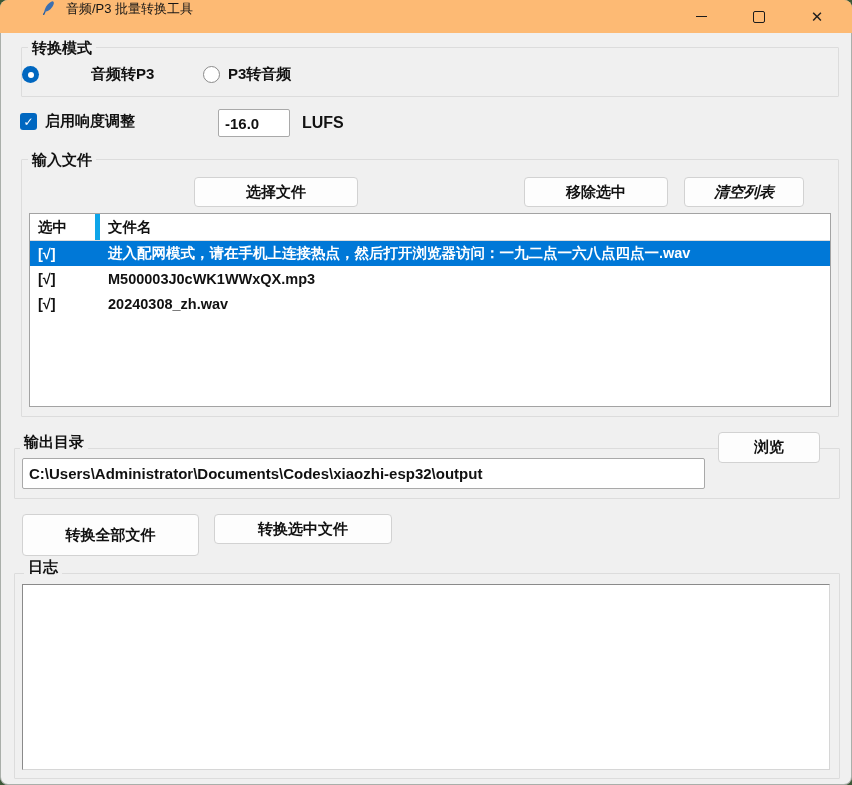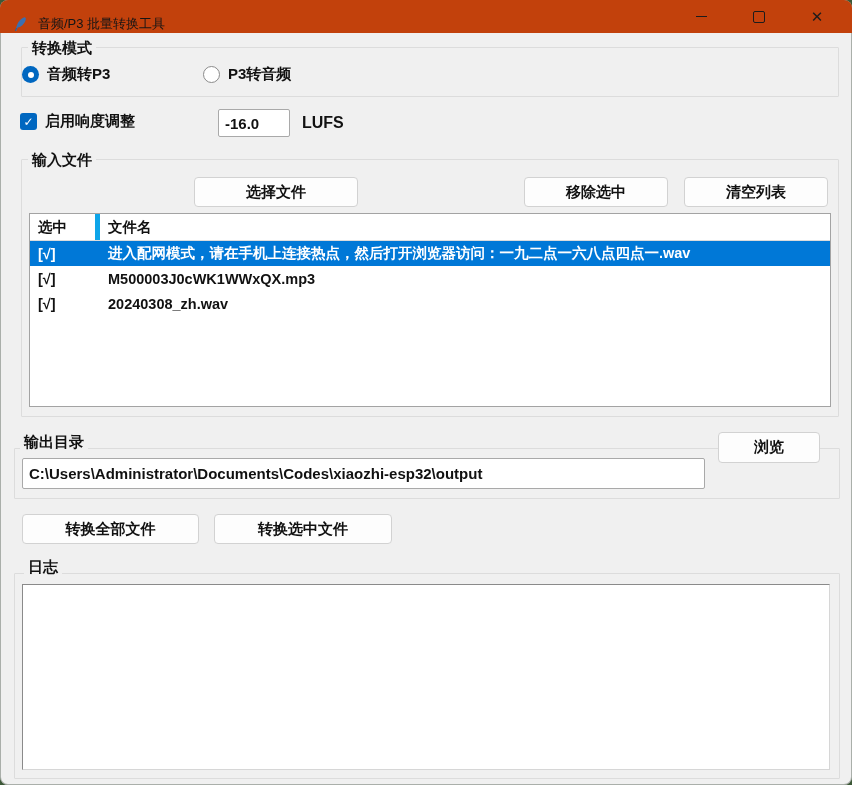--- a/index.html
+++ b/index.html
@@ -8,22 +8,22 @@
     background:#3c5837;
     font-family:"Liberation Sans","DejaVu Sans",sans-serif;
     -webkit-font-smoothing:antialiased;
   }
   .window{
     position:absolute;inset:0;border-radius:8px;background:#f0f0f0;
     overflow:hidden;box-shadow:inset 0 0 0 1px rgba(40,55,40,.35);
   }
   
   .titlebar{
-    position:absolute;top:0;left:0;right:0;height:33px;background:#c2410c;
-    display:flex;align-items:flex-end;
+    position:absolute;top:0;left:0;right:0;height:33px;background:#fdba74;
+    display:flex;align-items:flex-start;padding-left:28px;
   }
   .app-icon{width:17px;height:17px;margin-left:12px;flex:0 0 auto;}
   .title-text{margin-left:9px;font-size:13px;color:#151515;font-weight:400;}
   .tb-controls{position:absolute;right:6px;top:0;height:33px;display:flex;}
   .tb-btn{width:58px;height:33px;display:flex;align-items:center;justify-content:center;cursor:default;}
   .glyph-min{width:11px;height:0;border-top:1.4px solid #1c1c1c;}
   .glyph-max{width:10px;height:10px;border:1.4px solid #1c1c1c;border-radius:2px;}
   .glyph-close{font-size:15px;color:#1c1c1c;line-height:1;}
   
   .groupbox{position:absolute;border:1px solid #dcdcdc;border-radius:1px;}
@@ -100,21 +100,21 @@
         </div>
       <div class="tb-btn">
           <span class="glyph-close">✕</span>
         </div>
     </div>
   </div>
 
   <div class="groupbox" style="left:21px;top:47px;width:816px;height:48px;"></div>
   <span class="group-label" style="left:28px;top:39px;">转换模式</span>
 
-  <div class="radio-row" style="left:22px;top:65px;">
+  <div class="radio-row" style="left:22px;top:65px;gap:44px;">
     <span class="radio on"></span>
     <span class="radio-label">音频转P3</span>
   </div>
   <div class="radio-row" style="left:203px;top:65px;">
     <span class="radio off"></span>
     <span class="radio-label">P3转音频</span>
   </div>
 
   <div class="radio-row" style="left:20px;top:112px;">
     <span class="checkbox">
@@ -123,21 +123,21 @@
     <span class="check-label" style="margin-left:8px;">启用响度调整</span>
   </div>
   <input class="entry" style="left: 218px; top: 109px; width: 72px; height: 28px;" value="-16.0">
   <span class="plain-label" style="left:302px;top:114px;font-size:16px;">LUFS</span>
 
   <div class="groupbox" style="left:21px;top:159px;width:816px;height:256px;"></div>
   <span class="group-label" style="left:28px;top:151px;">输入文件</span>
 
   <div class="btn" style="left:194px;top:177px;width:164px;height:30px;">选择文件</div>
   <div class="btn" style="left:524px;top:177px;width:144px;height:30px;">移除选中</div>
-  <div class="btn" style="left:684px;top:177px;width:144px;height:30px;">清空列表</div>
+  <div class="btn" style="left:684px;top:177px;width:120px;height:30px;font-style:italic;">清空列表</div>
 
   <div class="filetable" style="left:29px;top:213px;width:802px;height:194px;">
     <div class="thead">
       <span class="th-check">选中</span>
       <span class="th-name">文件名</span>
     </div>
     <div class="trow selected">
       <span class="td-check">[√]</span>
       <span class="td-name">进入配网模式，请在手机上连接热点，然后打开浏览器访问：一九二点一六八点四点一.wav</span>
     </div>
@@ -149,20 +149,20 @@
       <span class="td-check">[√]</span>
       <span class="td-name">20240308_zh.wav</span>
     </div>
   </div>
 
   <div class="groupbox" style="left:14px;top:448px;width:824px;height:49px;"></div>
   <span class="group-label" style="left:20px;top:433px;">输出目录</span>
   <input class="entry" style="left: 22px; top: 458px; width: 683px; height: 31px;" value="C:\Users\Administrator\Documents\Codes\xiaozhi-esp32\output">
   <div class="btn" style="left:718px;top:432px;width:102px;height:31px;">浏览</div>
 
-  <div class="btn" style="left:22px;top:514px;width:177px;height:30px;">转换全部文件</div>
+  <div class="btn" style="left:22px;top:514px;width:177px;height:42px;">转换全部文件</div>
   <div class="btn" style="left:214px;top:514px;width:178px;height:30px;">转换选中文件</div>
 
   <div class="groupbox" style="left:14px;top:573px;width:824px;height:204px;"></div>
   <span class="group-label" style="left:24px;top:558px;">日志</span>
   <textarea class="logbox" style="left: 22px; top: 584px; width: 808px; height: 186px;" readonly=""></textarea>
 
 </div>
 
 </body></html>

